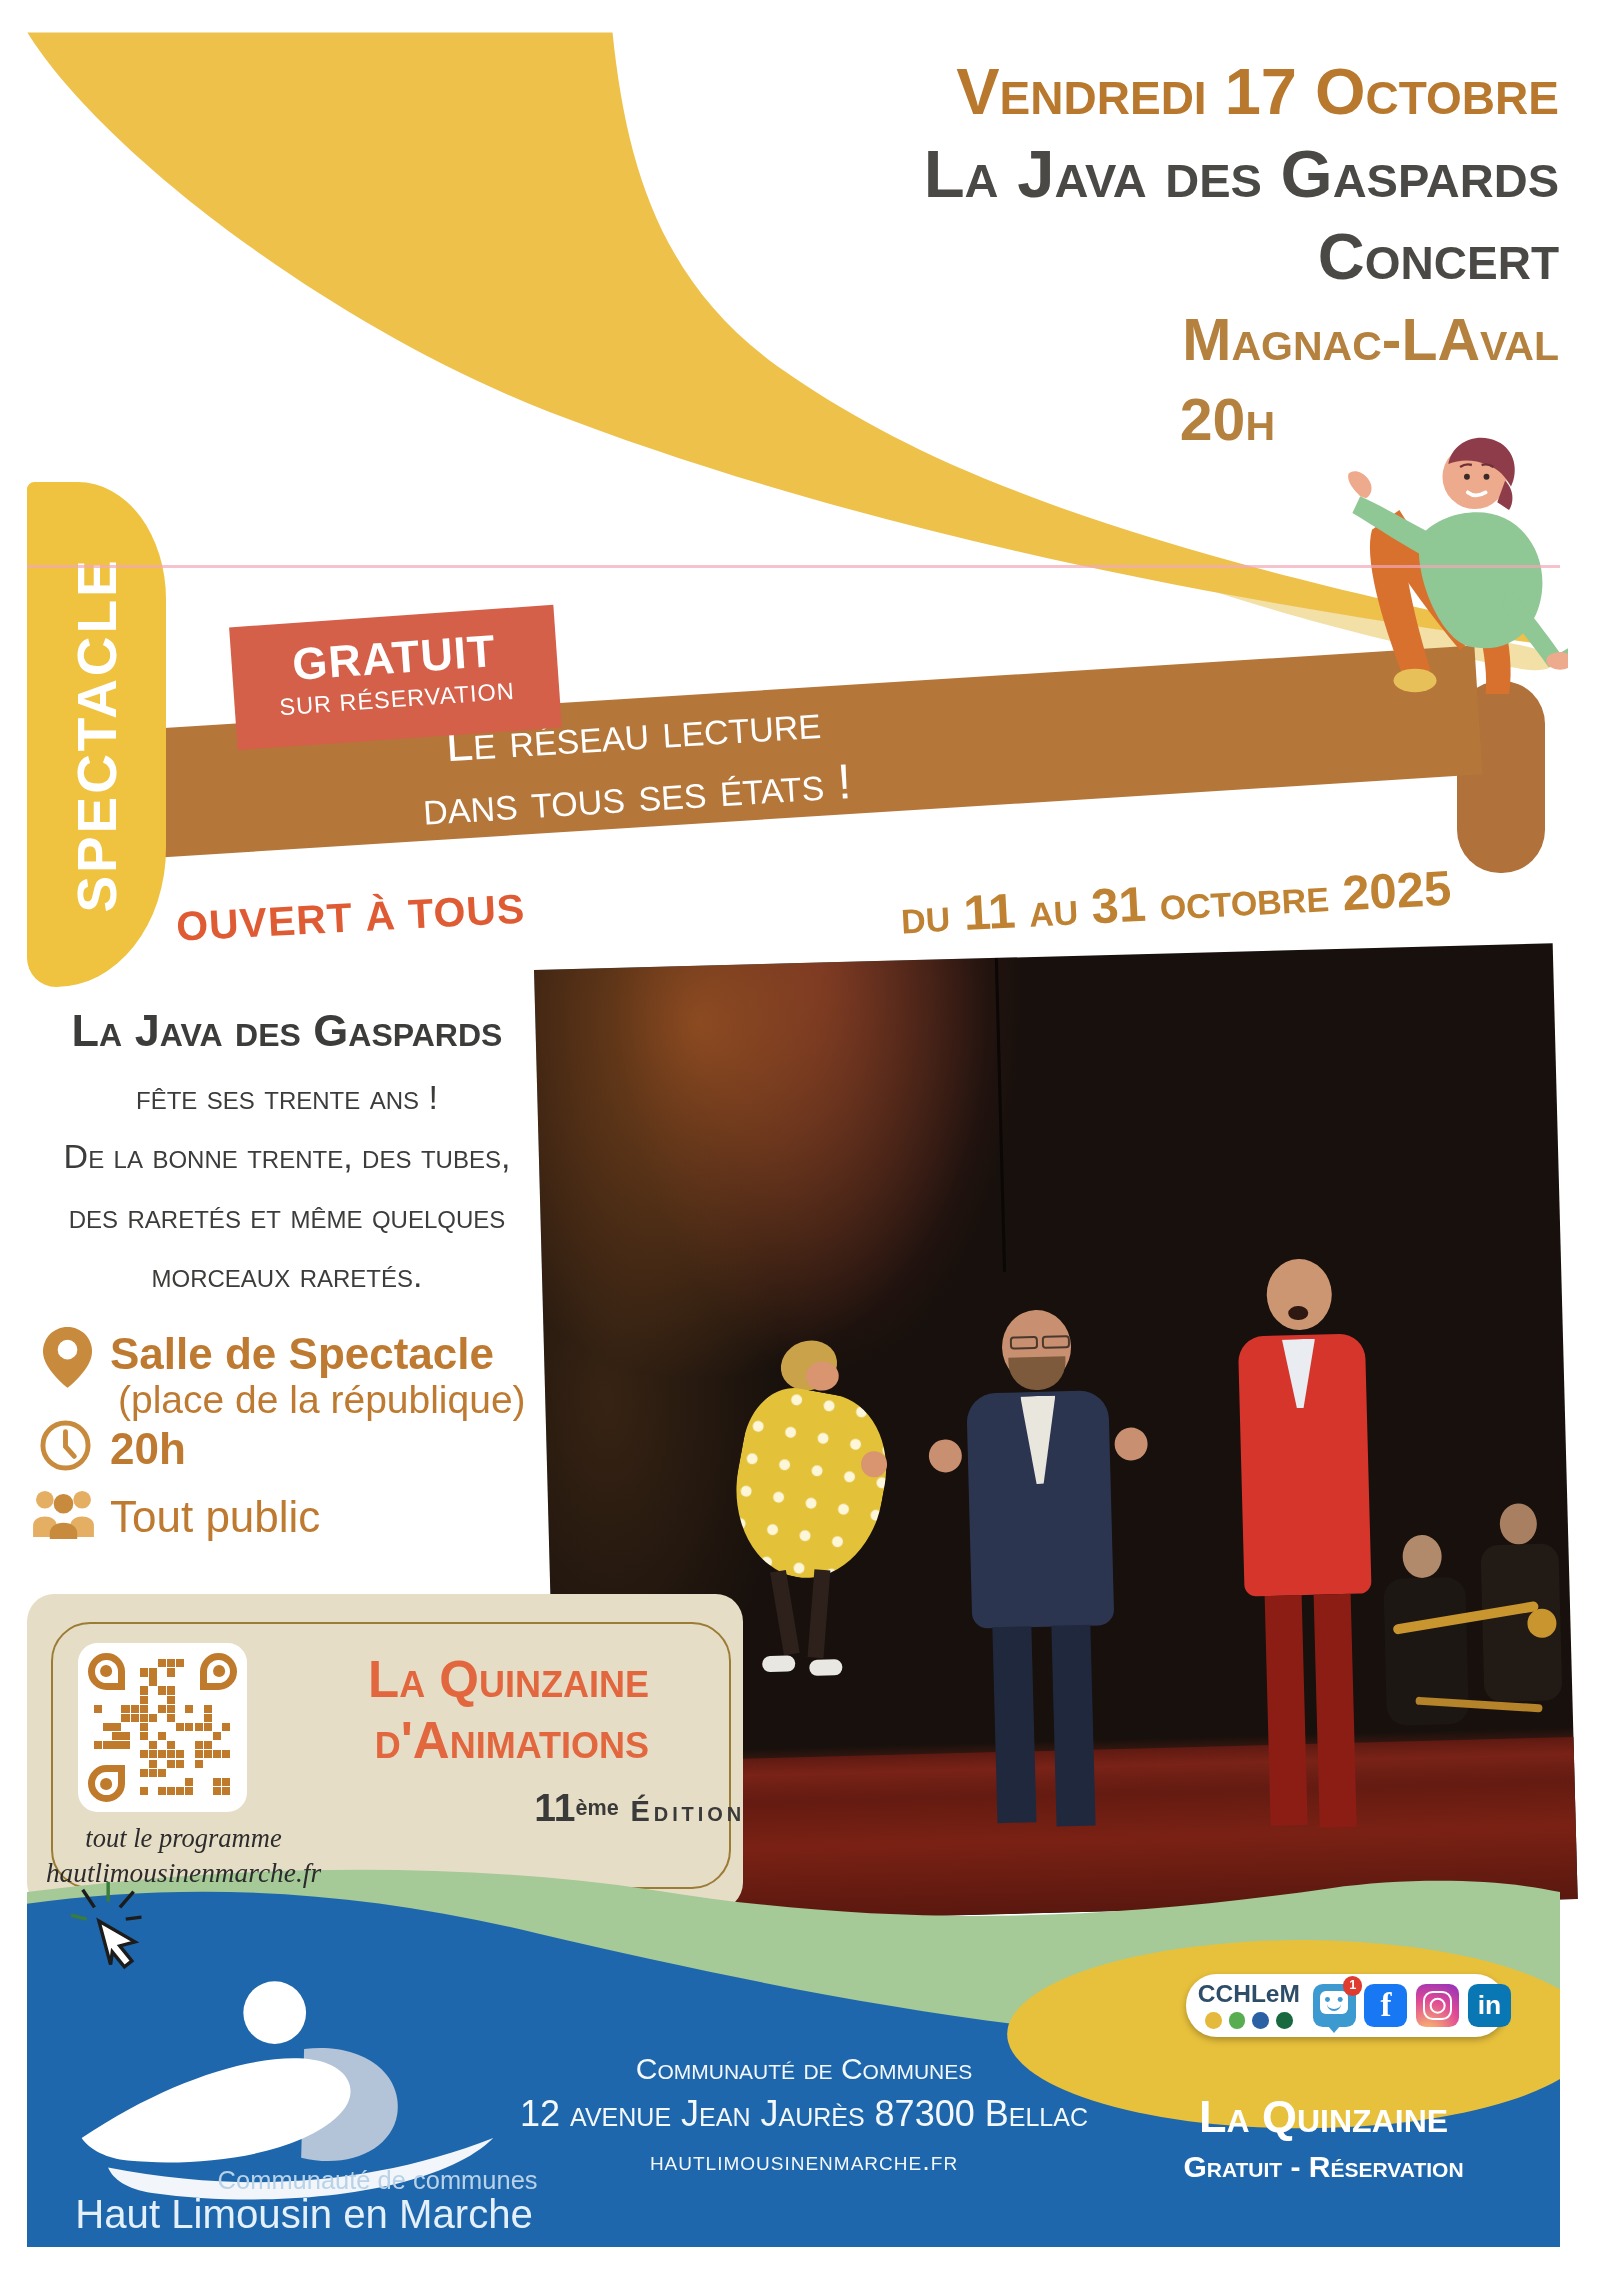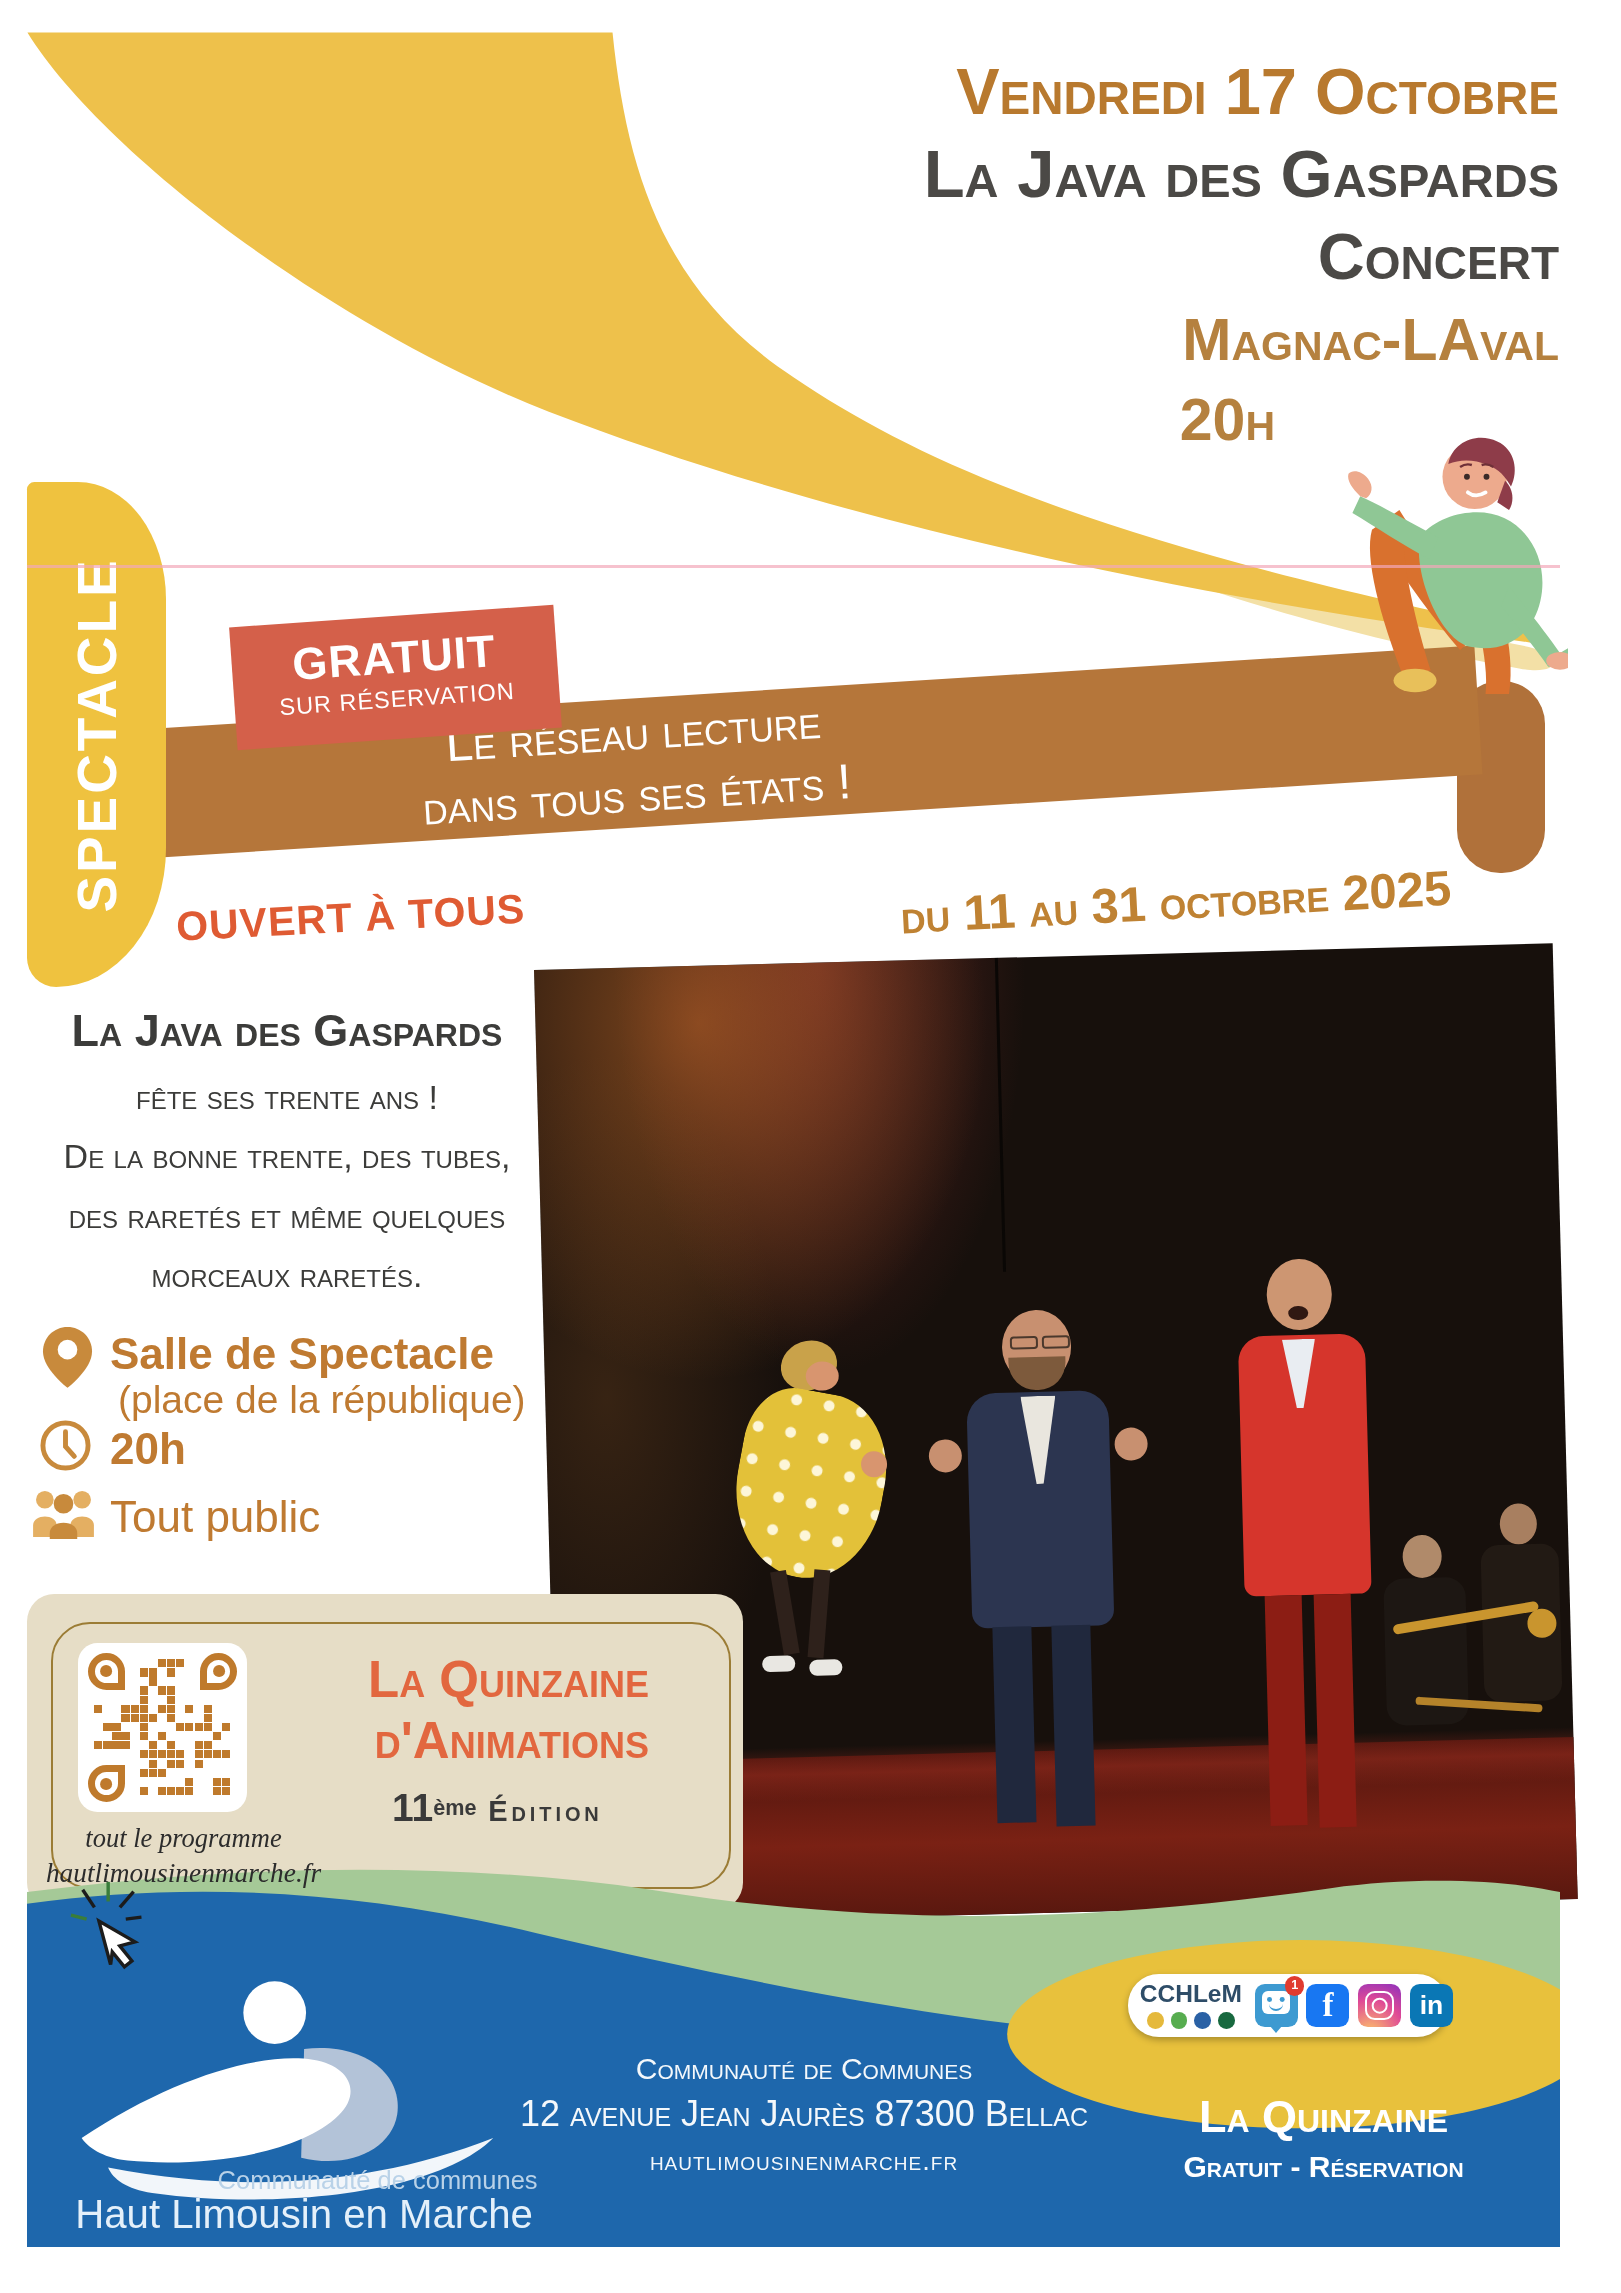--- a/index.html
+++ b/index.html
@@ -78,33 +78,33 @@
   .qr-cell{position:absolute;width:8.8px;height:8.8px;background:#bf7a2c;}
   .finder{position:absolute;width:37px;height:37px;border:7.8px solid #bf7a2c;box-sizing:border-box;}
   .finder .dot{position:absolute;left:50%;top:50%;width:11.8px;height:11.8px;background:#bf7a2c;border-radius:50%;
                transform:translate(-50%,-50%);}
   .f-tl{left:0;top:0;border-radius:50% 50% 0 50%;}
   .f-tr{right:0;top:0;border-radius:50% 50% 50% 0;}
   .f-bl{left:0;bottom:0;border-radius:50% 0 50% 50%;}
   .quinz-t{left:245px;top:1654px;width:404px;text-align:right;color:#e2673f;z-index:7;line-height:1;}
   .quinz-t .q1{font-size:51px;}
   .quinz-t .q2{font-size:51px;margin-top:9.8px;}
-  .edition{left:392px;top:1786px;width:353px;text-align:left;color:#3a3a3a;z-index:7;}
+  .edition{left:392px;top:1786px;width:353px;text-align:right;color:#3a3a3a;z-index:7;}
   .edition .num{font-size:39px;font-weight:bold;}
   .edition sup{font-size:21.6px;font-weight:bold;}
   .edition .word{font-size:29px;font-weight:bold;letter-spacing:3.9px;margin-left:11.8px;}
   .qr-caption{left:29px;top:1823px;width:309px;text-align:center;z-index:7;color:#2c2c2c;
               font-family:"Liberation Serif", serif;font-style:italic;}
   .qr-caption .c1{font-size:26.5px;}
   .qr-caption .c2{font-size:27.4px;margin-top:3.9px;}
 
   
   .footer-svg{left:27.4px;top:1843px;z-index:6;}
   .logo-svg{left:54px;top:1946px;z-index:8;}
-  .pill{left:1128px;top:1974px;width:320px;height:63px;background:#fff;border-radius:31px;z-index:9;
+  .pill{left:1186px;top:1974px;width:320px;height:63px;background:#fff;border-radius:31px;z-index:9;
         box-shadow:0 2.9px 7.8px rgba(0,0,0,.28);display:flex;align-items:center;padding:0 11.8px;gap:8.8px;box-sizing:border-box;}
   .pill .handle-col{display:flex;flex-direction:column;align-items:center;margin-right:3.9px;}
   .pill .handle{font-size:24.5px;color:#2e4d68;font-weight:600;line-height:1;}
   .dots{display:flex;gap:6.9px;margin-top:5.9px;}
   .dots i{width:16.7px;height:16.7px;border-radius:50%;display:block;}
   .app-ic{width:43px;height:43px;border-radius:9.8px;position:relative;flex:0 0 auto;}
   .ic-im{background:#3d9ad1;}
   .ic-im .smile{position:absolute;left:7.8px;top:6.9px;width:27.4px;height:23.5px;border-radius:5.9px;background:#fff;}
   .ic-im .smile:after{content:"";position:absolute;left:4.9px;top:5.9px;width:4.9px;height:4.9px;background:#3d9ad1;border-radius:50%;
         box-shadow:12.7px 0 0 #3d9ad1;}

